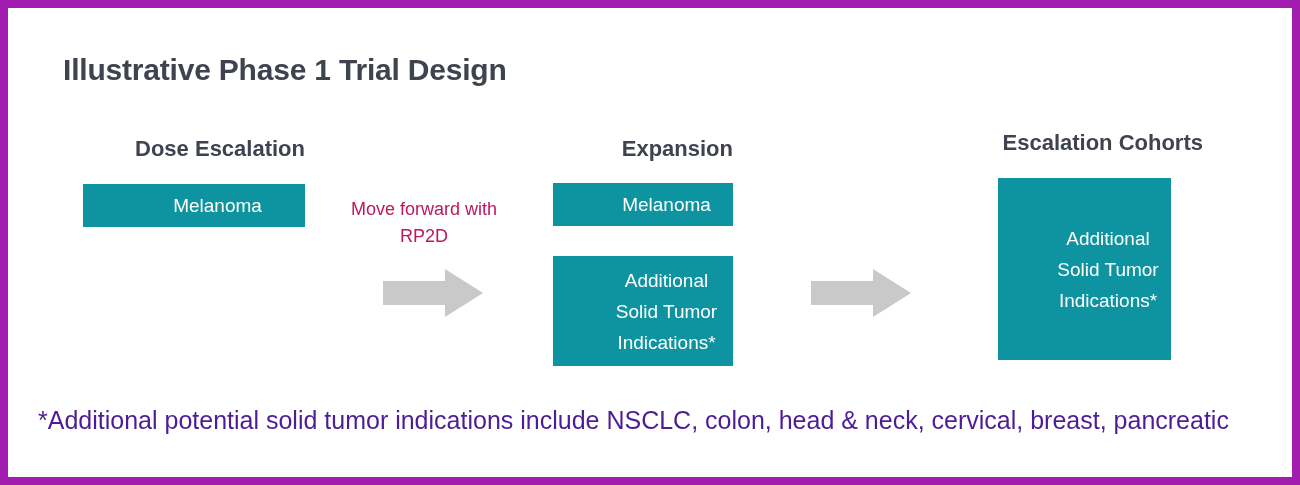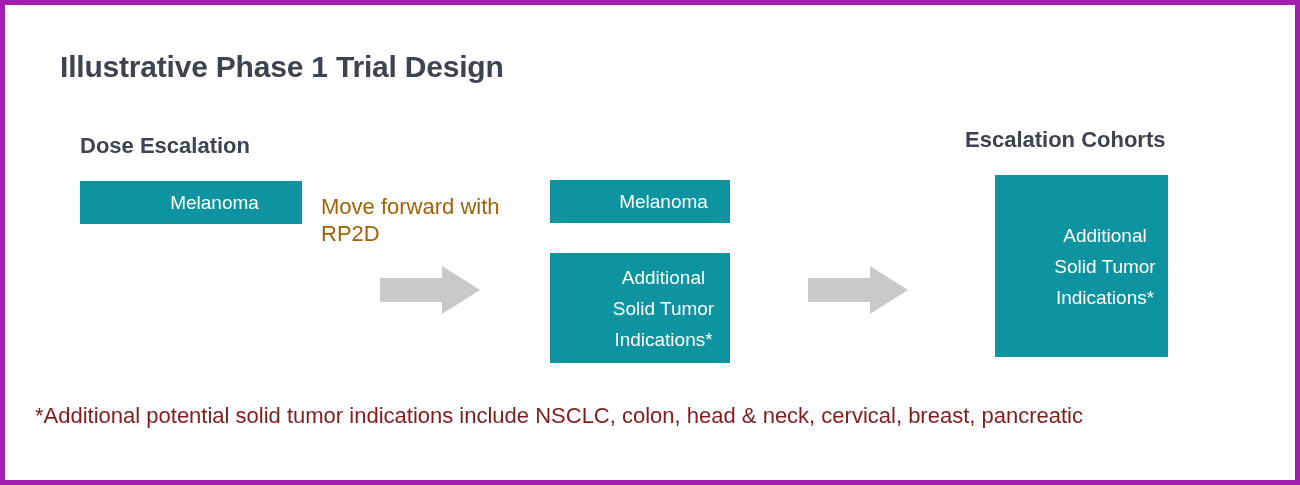--- a/index.html
+++ b/index.html
@@ -10,21 +10,21 @@
   body {
     font-family: "Liberation Sans", sans-serif;
   }
 
   #slide {
     position: relative;
     width: 1300px;
     height: 485px;
     box-sizing: border-box;
     background: #ffffff;
-    border: 5px solid #a21caf;
+    border: 8px solid #a21caf;
     overflow: hidden;
   }
 
   .abs { position: absolute; }
 
   
   #slide-title {
     left: 55px;
     top: 45px;
     font-size: 30px;
@@ -33,21 +33,21 @@
     letter-spacing: -0.2px;
     white-space: nowrap;
   }
 
   
   .stage-header {
     font-size: 22px;
     font-weight: bold;
     color: #3f4350;
     white-space: nowrap;
-    text-align: left;
+    text-align: right;
   }
   #header-dose      { left: 75px;  top: 128px; width: 222px; }
   #header-expansion { left: 545px; top: 128px; width: 180px; }
   #header-cohorts   { left: 960px; top: 122px; width: 235px; }
 
   
   .teal-box {
     background: #0e94a0;
     color: #ffffff;
     display: flex;
@@ -66,37 +66,38 @@
     left: 545px; top: 248px; width: 180px; height: 110px;
     font-size: 19px; line-height: 31px;
   }
   #box-cohorts-additional {
     left: 990px; top: 170px; width: 173px; height: 182px;
     font-size: 19px; line-height: 31px;
   }
 
   
   .connector-label {
-    font-size: 22px;
-    color: #a16207;
+    font-size: 18px;
+    color: #be185d;
+    text-align: center;
     line-height: 27px;
   }
   #label-rp2d     { left: 316px; top: 188px; width: 200px; }
   #label-positive { left: 760px; top: 188px; width: 210px; }
 
   .block-arrow { display: block; }
   #arrow-1 { left: 375px; top: 261px; width: 100px; height: 48px; }
   #arrow-2 { left: 803px; top: 261px; width: 100px; height: 48px; }
 
   
   #footnote {
     left: 30px;
     top: 398px;
-    font-size: 22px;
-    color: #7f1d1d;
+    font-size: 25px;
+    color: #4c1d95;
     white-space: nowrap;
   }
 </style>
 </head>
 <body>
 
 <div id="slide">
 
   <div class="abs" id="slide-title">Illustrative Phase 1 Trial Design</div>
 
@@ -108,20 +109,21 @@
 
   <div class="abs connector-label" id="label-rp2d">
     <span>Move forward with</span><br>
     <span>RP2D</span>
   </div>
 
   <svg class="abs block-arrow" id="arrow-1" viewBox="0 0 100 48">
     <polygon points="0,12 62,12 62,0 100,24 62,48 62,36 0,36" fill="#c9c9c9"></polygon>
   </svg>
 
+  <div class="abs stage-header" id="header-expansion">Expansion</div>
 
   <div class="abs teal-box" id="box-expansion-melanoma">
     <span class="box-line">Melanoma</span>
   </div>
 
   <div class="abs teal-box" id="box-expansion-additional">
     <span>
       <span class="box-line">Additional</span>
       <span class="box-line">Solid Tumor</span>
       <span class="box-line">Indications*</span>

